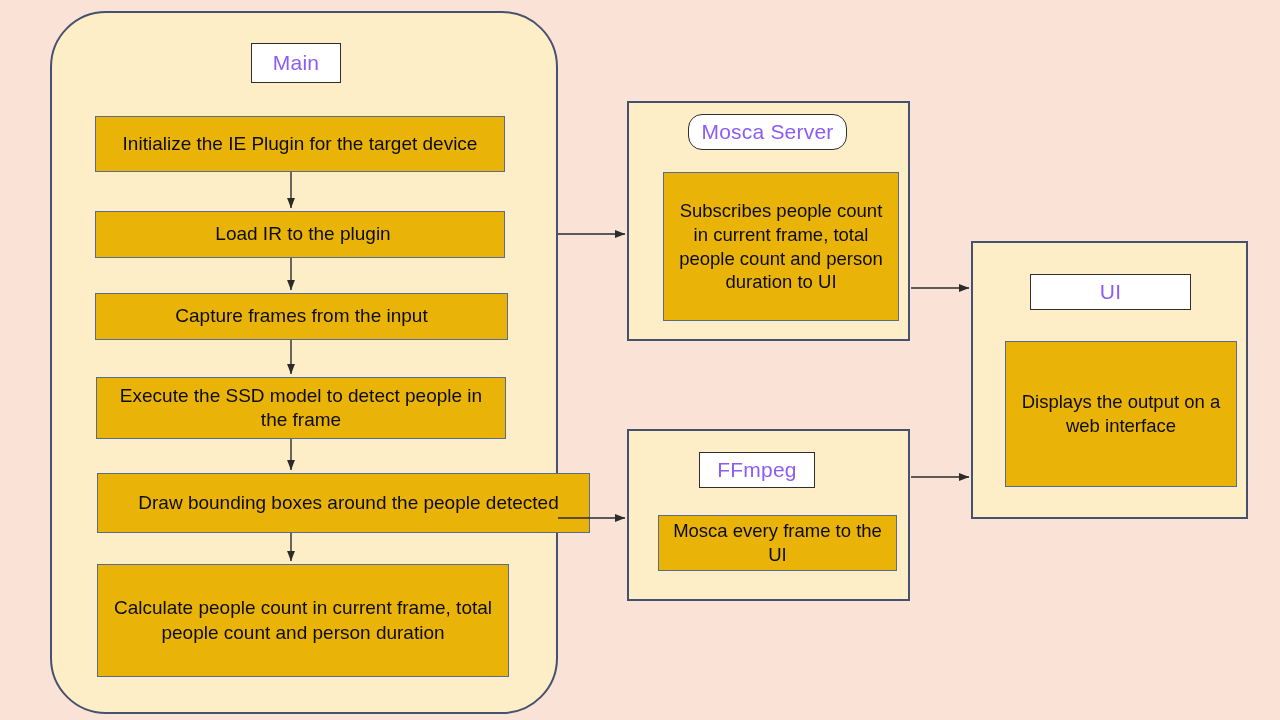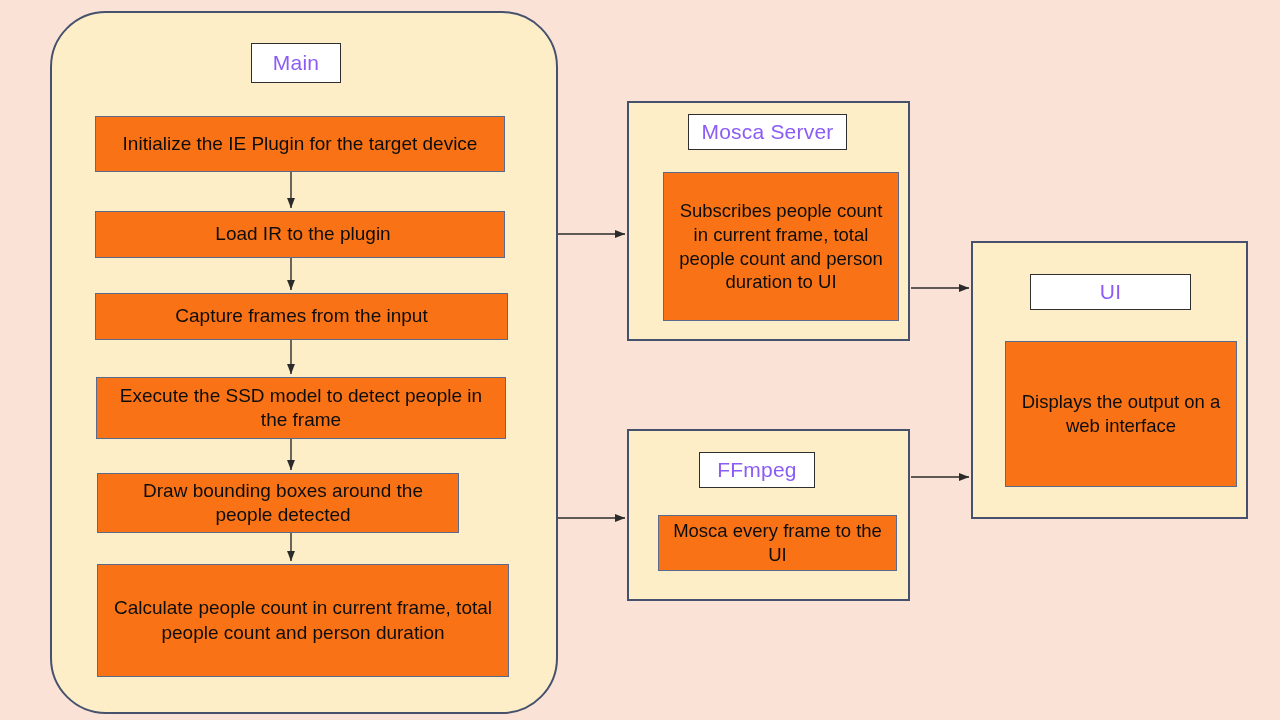--- a/index.html
+++ b/index.html
@@ -39,21 +39,21 @@
     color: #8b5cf6;
     font-size: 21px;
     line-height: 1.1;
     letter-spacing: .2px;
     white-space: nowrap;
   }
 
   
   .node {
     position: absolute;
-    background: #f97316;
+    background: #eab308;
     border: 1.5px solid #5a6a8c;
     box-sizing: border-box;
     display: flex;
     align-items: center;
     justify-content: center;
     text-align: center;
     color: #0d0d0d;
     font-size: 19px;
     line-height: 1.28;
     padding: 4px 10px;
@@ -80,27 +80,27 @@
   <div class="title-chip" style="left:251px; top:43px; width:90px; height:40px;">Main</div>
 
   <div class="node" style="left:95px; top:116px; width:410px; height:56px;">Initialize the IE Plugin for the target device</div>
 
   <div class="node" style="left:95px; top:211px; width:410px; height:47px;padding-left:16px;">Load IR to the plugin</div>
 
   <div class="node" style="left:95px; top:293px; width:413px; height:47px;">Capture frames from the input</div>
 
   <div class="node" style="left:96px; top:377px; width:410px; height:62px;">Execute the SSD model to detect people in the frame</div>
 
-  <div class="node" style="left:97px; top:473px; width:362px; height:60px;padding-left:20px;">Draw bounding boxes around the people detected</div>
+  <div class="node" style="left:97px; top:473px; width:493px; height:60px;padding-left:20px;">Draw bounding boxes around the people detected</div>
 
   <div class="node" style="left:97px; top:564px; width:412px; height:113px;">Calculate people count in current frame, total people count and person duration</div>
 
   <div class="group" style="left:627px; top:101px; width:283px; height:240px;"></div>
 
-  <div class="title-chip" style="left:688px; top:114px; width:159px; height:36px;">Mosca Server</div>
+  <div class="title-chip" style="left:688px; top:114px; width:159px; height:36px;border-radius:14px;">Mosca Server</div>
 
   <div class="node small" style="left:651px; top:172px; width:236px; height:149px;">Subscribes people count in current frame, total people count and person duration to UI</div>
 
   <div class="group" style="left:627px; top:429px; width:283px; height:172px;"></div>
 
   <div class="title-chip" style="left:699px; top:452px; width:116px; height:36px;">FFmpeg</div>
 
   <div class="node small" style="left:646px; top:515px; width:239px; height:56px;">Mosca every frame to the UI</div>
 
   <div class="group" style="left:971px; top:241px; width:277px; height:278px;"></div>

